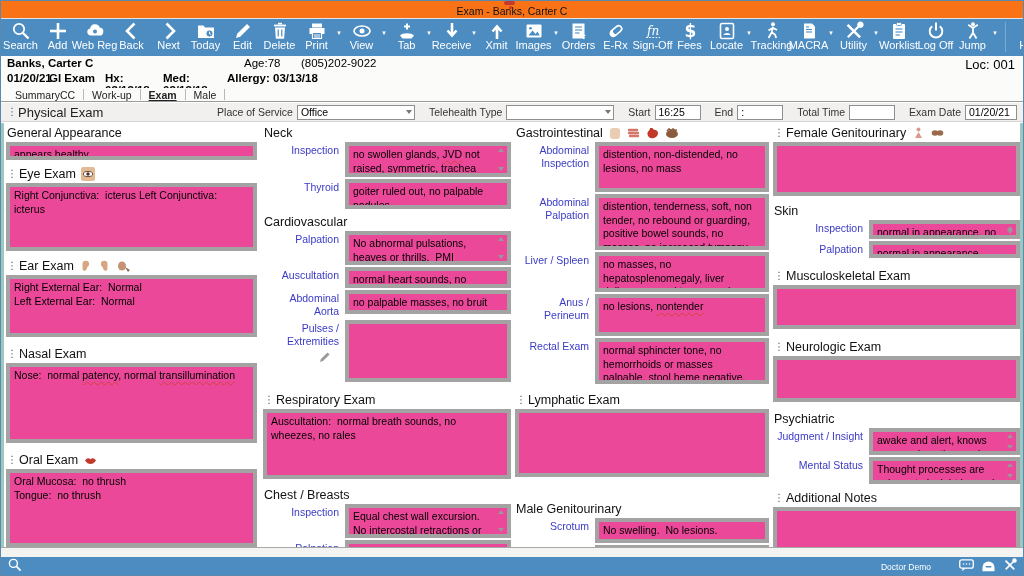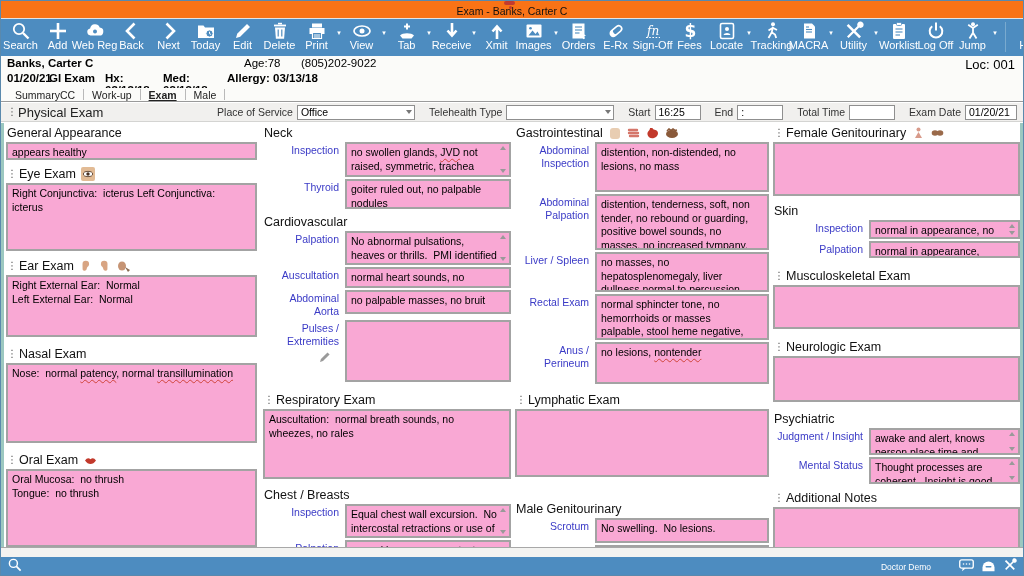--- a/index.html
+++ b/index.html
@@ -67,21 +67,21 @@
   .content { position:absolute; top:122px; left:0; right:0; height:424px; background:#fff; }
   .edge { position:absolute; top:0; bottom:0; width:3px; background:#9cc8c0; }
   .edge.l { left:0; } .edge.r { right:0; }
   .col { position:absolute; top:0; }
   .col1 { left:5px;   width:251px; }
   .col2 { left:262px; width:248px; }
   .col3 { left:514px; width:254px; }
   .col4 { left:772px; width:247px; }
   .sect-h { display:flex; align-items:center; gap:5px; padding:3px 0 2px 1px; font-size:12.5px; color:#111; }
   .sect-t { white-space:nowrap; }
-  .fbox { background:#f9a8d4; border:2px solid #a3a3a3; position:relative; overflow:hidden; }
+  .fbox { background:#ec4899; border:4px solid #a3a3a3; position:relative; overflow:hidden; }
   .ftext { font-size:10.5px; line-height:1.3; color:#000; padding:2px 12px 2px 4px; white-space:pre-wrap; }
   .frow { display:flex; margin-bottom:2px; }
   .flabel { flex:none; text-align:right; color:#3a3ac6; font-size:10.5px; line-height:1.25;
     padding:2px 6px 0 0; }
   .col2 .flabel { width:82px; }
   .col3 .flabel { width:80px; }
   .col4 .flabel { width:96px; }
   .frow .fbox { flex:1; }
   .spin { position:absolute; right:1px; top:2px; bottom:2px; width:10px; display:flex;
     flex-direction:column; justify-content:space-between; align-items:center; }
@@ -629,29 +629,29 @@
           <div class="ftext">distention, tenderness, soft, non tender, no rebound or guarding, positive bowel sounds, no masses, no increased tympany, no succussion splash</div>
         </div>
       </div>
       <div class="frow">
         <div class="flabel">Liver / Spleen</div>
         <div class="fbox" style="height:40px">
           <div class="ftext">no masses, no hepatosplenomegaly, liver dullness normal to percussion</div>
         </div>
       </div>
       <div class="frow">
+        <div class="flabel">Anus / Perineum</div>
+        <div class="fbox" style="height:42px">
+          <div class="ftext spellable">no lesions, <span class="sq">nontender</span></div>
+        </div>
+      </div>
+      <div class="frow">
         <div class="flabel">Rectal Exam</div>
         <div class="fbox" style="height:46px">
           <div class="ftext">normal sphincter tone, no hemorrhoids or masses palpable, stool heme negative, deferred</div>
-        </div>
-      </div>
-      <div class="frow">
-        <div class="flabel">Anus / Perineum</div>
-        <div class="fbox" style="height:42px">
-          <div class="ftext spellable">no lesions, <span class="sq">nontender</span></div>
         </div>
       </div>
       <div class="sect-h" style="margin-top:6px">
         <span class="drag"></span>
         <span class="sect-t">Lymphatic Exam</span>
       </div>
       <div class="fbox" style="height:68px">
         <div class="ftext"></div>
       </div>
       <div class="sect-h" style="margin-top:22px">

